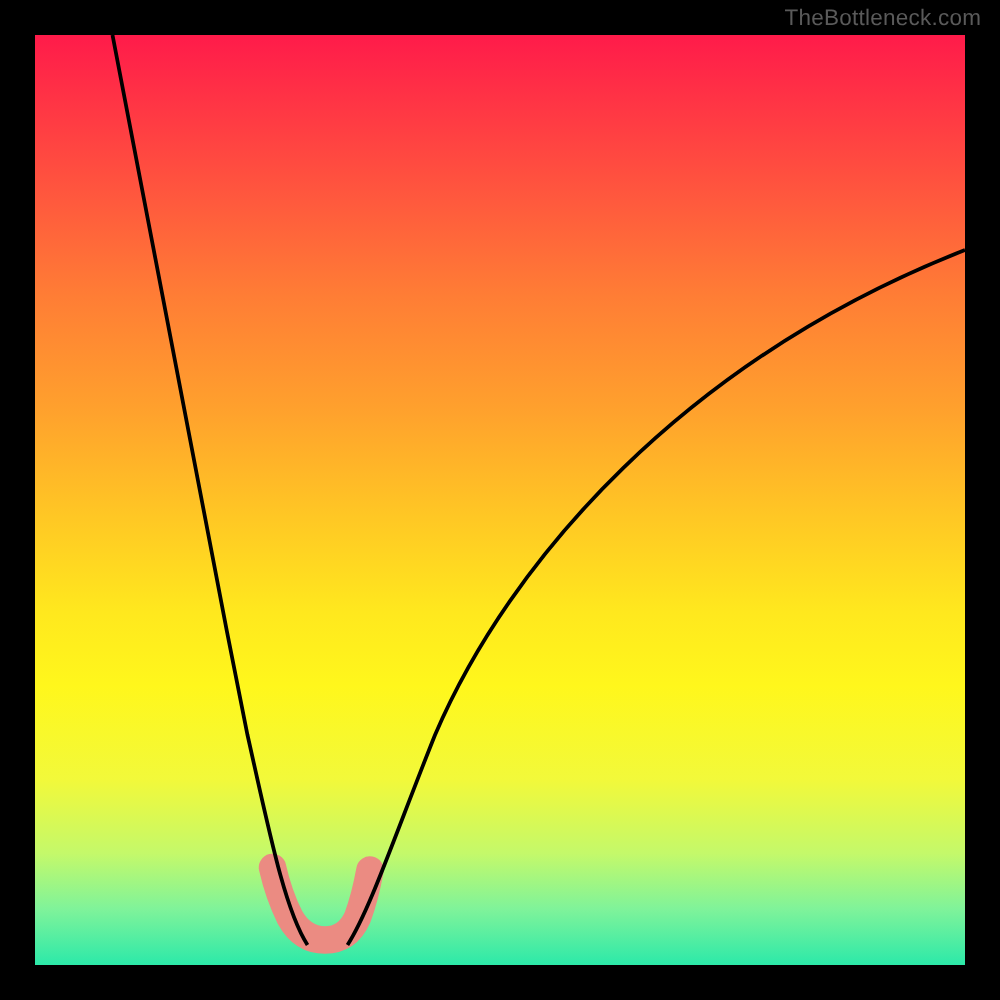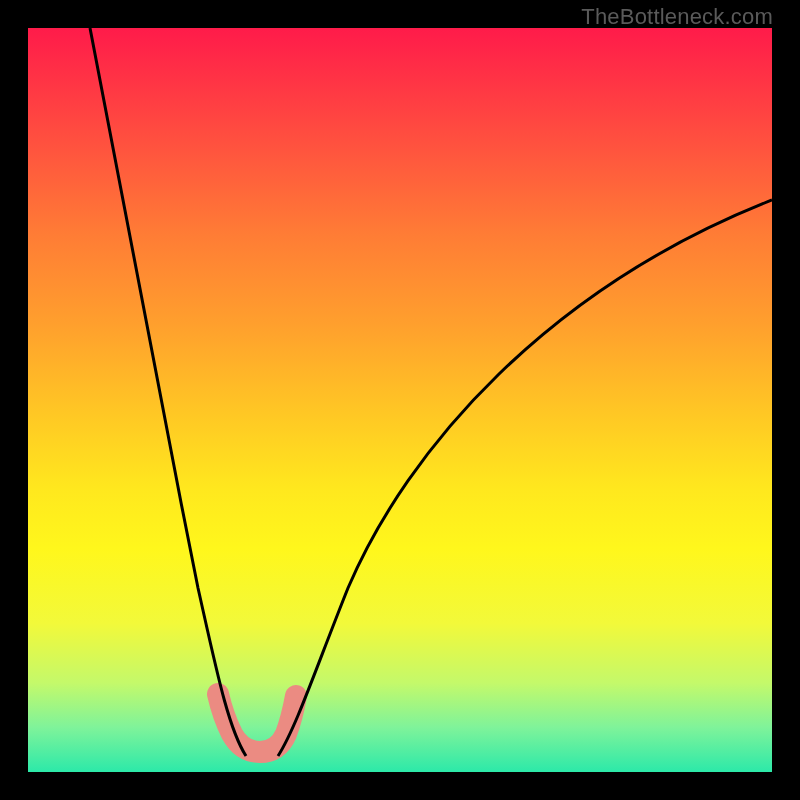--- a/index.html
+++ b/index.html
@@ -28,22 +28,22 @@
       #fff71c 70%,
       #f2f93a 80%,
       #c4f96a 88%,
       #7ff39a 94%,
       #2ce9a9 100%
     );
   }
   .watermark {
     position: absolute;
     top: 4px;
-    right: 27px;
-    font-size: 22px;
+    right: 15px;
+    font-size: 18px;
     font-weight: 500;
     color: #5a5a5a;
     letter-spacing: 0.2px;
     z-index: 10;
   }
   svg.curves {
     position: absolute;
     left: 0;
     top: 0;
     width: 744px;

